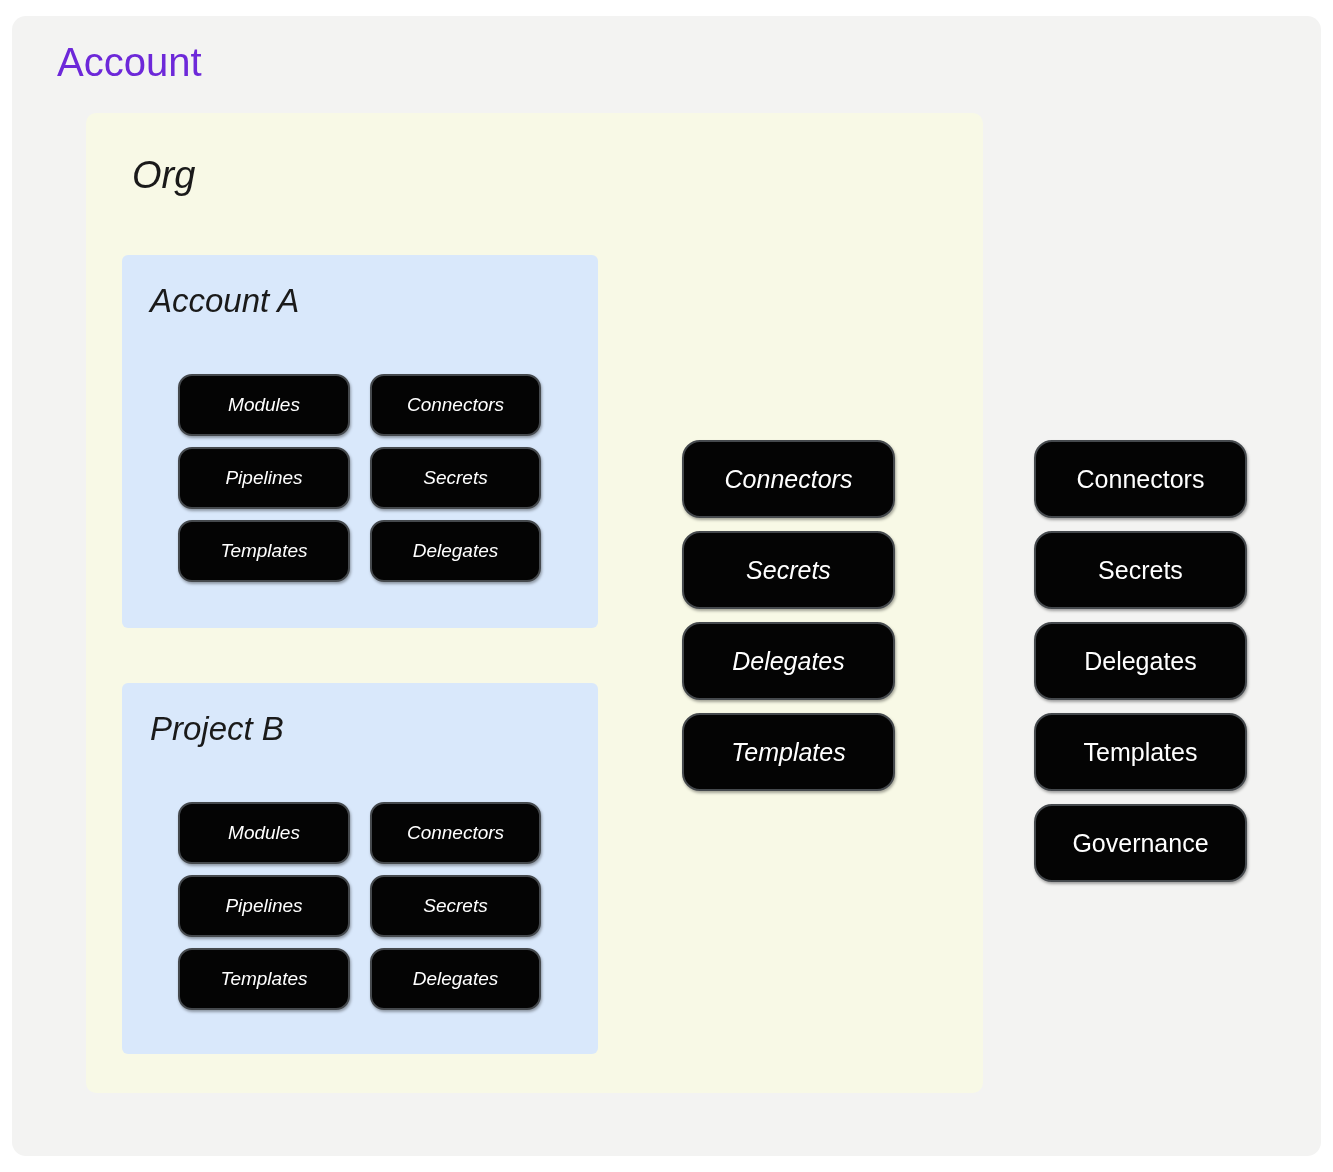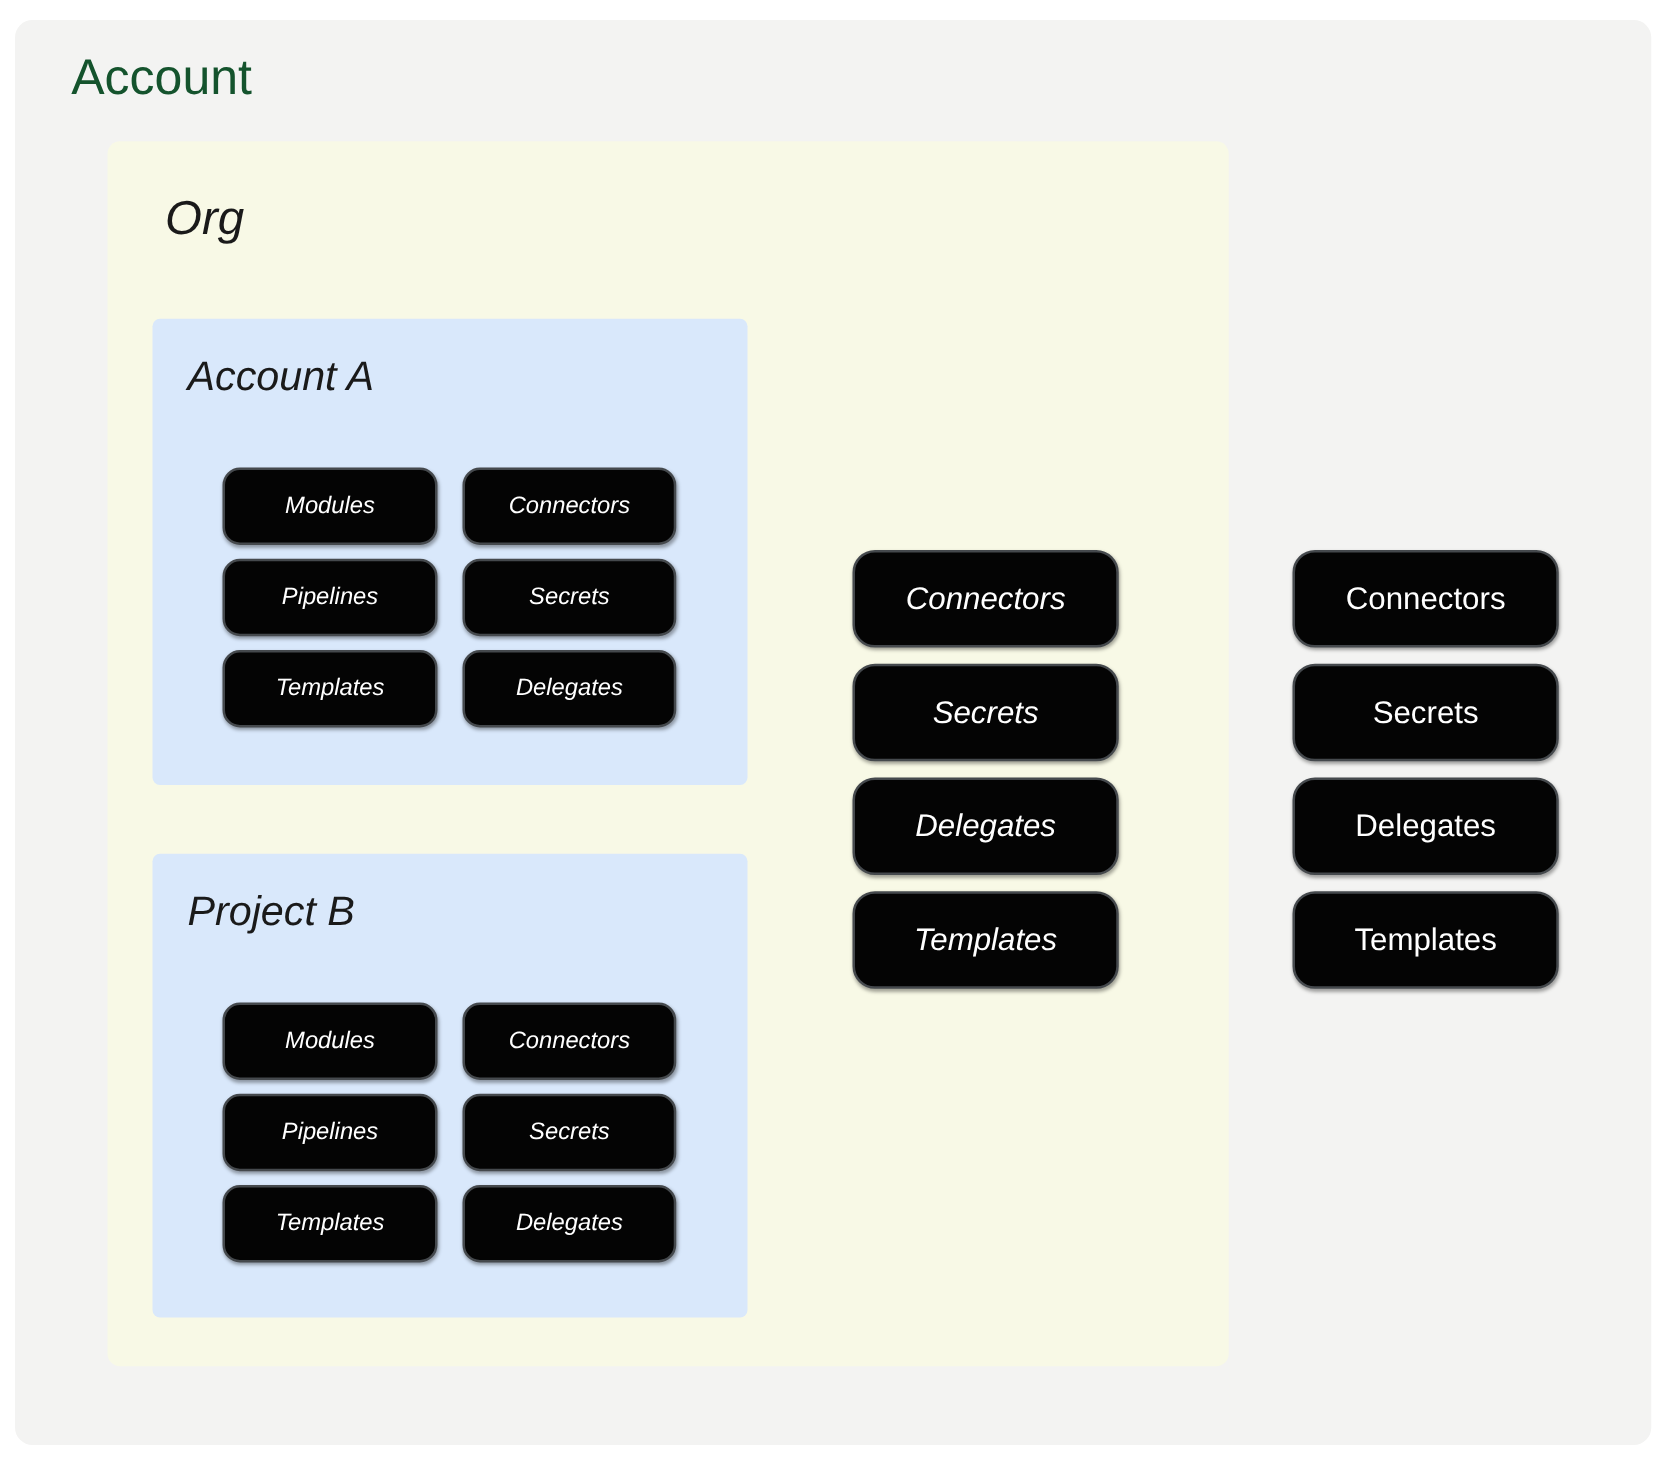--- a/index.html
+++ b/index.html
@@ -21,21 +21,21 @@
     left: 12px; top: 16px;
     width: 1309px; height: 1140px;
     background: #f3f3f2;
     border-radius: 14px;
   }
   .account-title {
     position: absolute;
     left: 45px; top: 22px;
     font-size: 40px;
     line-height: 1.2;
-    color: #14532d;
+    color: #6d28d9;
   }
   .org-box {
     position: absolute;
     left: 74px; top: 97px;
     width: 897px; height: 980px;
     background: #f8f9e6;
     border-radius: 10px;
     font-style: italic;
   }
   .org-title {
@@ -144,16 +144,17 @@
         <div class="node">Delegates</div>
         <div class="node">Templates</div>
       </div>
     </div>
 
     <div class="stack account-stack">
       <div class="node">Connectors</div>
       <div class="node">Secrets</div>
       <div class="node">Delegates</div>
       <div class="node">Templates</div>
+      <div class="node">Governance</div>
     </div>
   </div>
 
 </div>
 
 </body></html>

